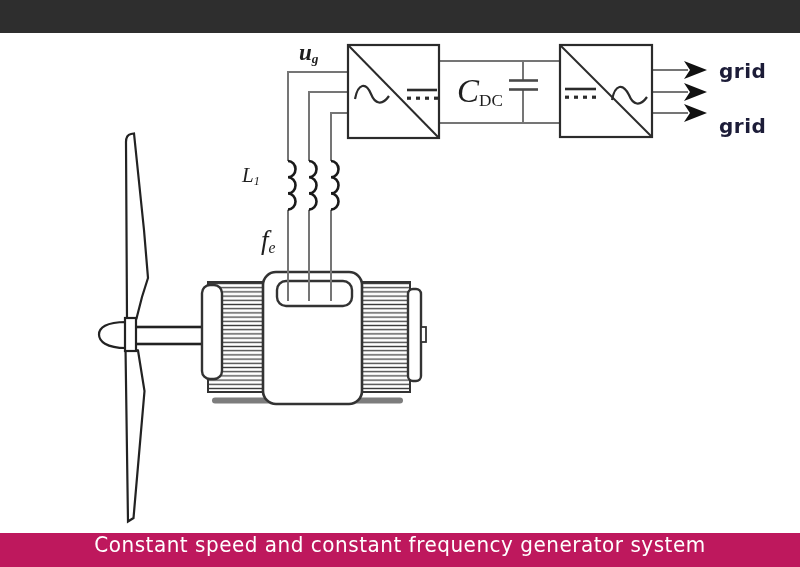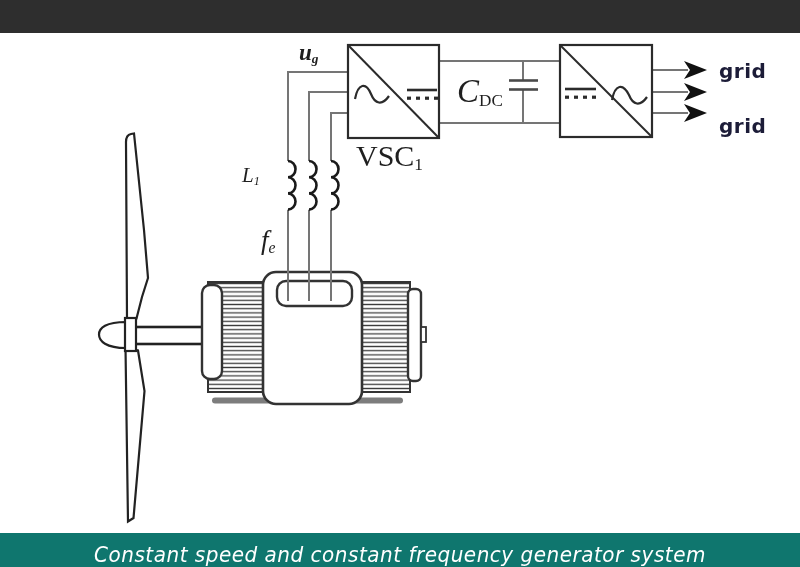--- a/index.html
+++ b/index.html
@@ -2,22 +2,22 @@
 <html><head>
 <meta charset="utf-8">
 <style>
   html,body{margin:0;padding:0;}
   .frame{
     position:relative;width:800px;height:567px;background:#ffffff;
     overflow:hidden;font-family:"Liberation Serif", serif;
   }
   .top-bar{position:absolute;left:0;top:0;width:800px;height:33px;background:#2e2e2e;}
   .bottom-bar{
-    position:absolute;left:0;top:533px;width:800px;height:34px;background:#0f766e;
-    display:flex;align-items:flex-end;justify-content:center;font-style:italic;
+    position:absolute;left:0;top:533px;width:800px;height:34px;background:#be185d;
+    display:flex;align-items:flex-start;justify-content:center;
   }
   .caption{
     color:#ffffff;font-family:"DejaVu Sans", sans-serif;font-size:20px;
     letter-spacing:0.5px;white-space:nowrap;transform:scaleY(1.05);
   }
   .diagram-svg{position:absolute;left:0;top:0;width:800px;height:567px;}
   .lbl{position:absolute;color:#1f1f1f;white-space:nowrap;line-height:1;}
   .ser-it{font-style:italic;font-family:"Liberation Serif", serif;}
   .lbl sub{font-size:58%;line-height:0;vertical-align:-0.25em;}
   .lbl-ug{left:299px;top:41px;font-size:23px;font-weight:bold;}
@@ -136,21 +136,20 @@
   </svg>
 
   <div class="lbl ser-it lbl-ug"><span>u</span><sub>g</sub></div>
 
   <div class="lbl ser-it lbl-l1"><span>L</span><sub>1</sub></div>
 
   <div class="lbl ser-it lbl-fe"><span>f</span><sub>e</sub></div>
 
   <div class="lbl ser-it lbl-cdc"><span>C</span><sub>DC</sub></div>
 
-  <div class="lbl lbl-vsc1"><span>VSC</span><sub>1</sub></div>
 
 
 
   <div class="lbl grid-text lbl-power">grid</div>
   <div class="lbl grid-text lbl-grid">grid</div>
 
   <div class="bottom-bar">
     <div class="caption">Constant speed and constant frequency generator system</div>
   </div>
 

